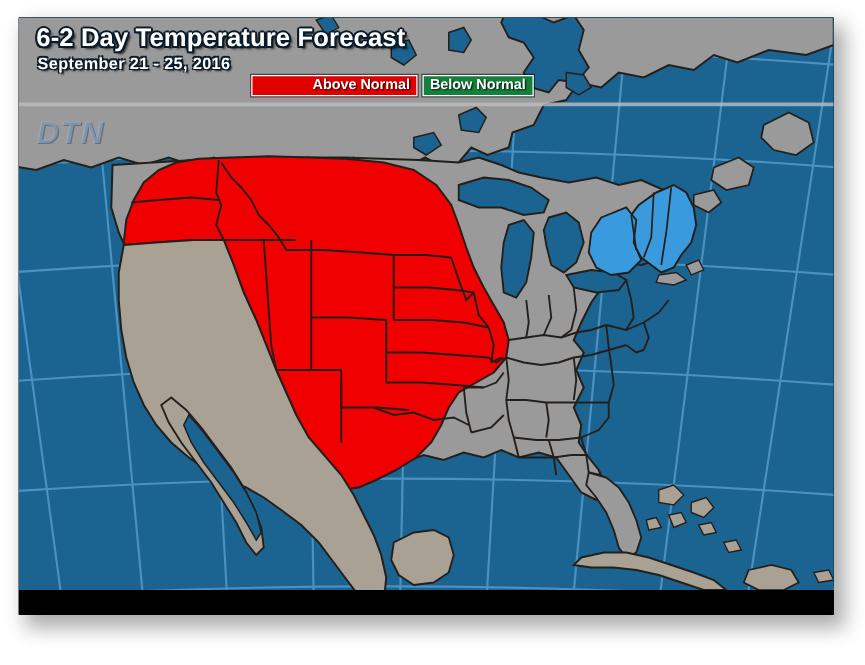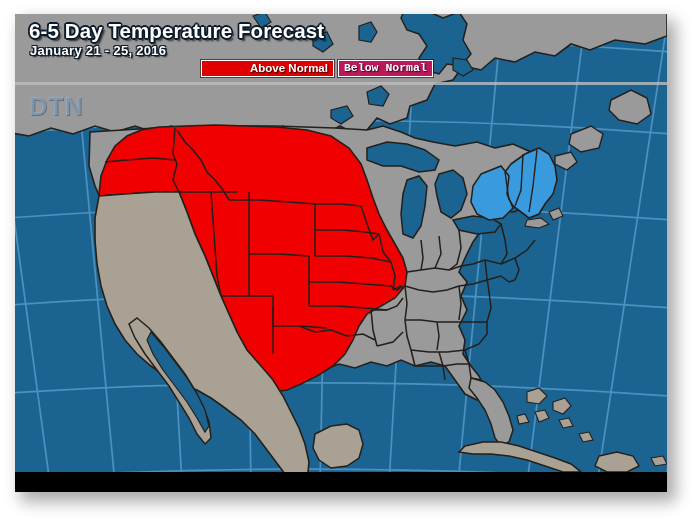--- a/index.html
+++ b/index.html
@@ -136,29 +136,30 @@
     font-weight: bold;
     color: #ffffff;
     padding: 1px 5px 2px 5px;
     border: 1.6px solid #ffffff;
     line-height: 12px;
     white-space: nowrap;
     text-shadow: 1px 1px 1.5px rgba(0,0,0,0.85);
     box-shadow: 0 0 0 1px rgba(0,0,0,0.55);
   }
   .legend-above { background: #e00000; padding-left: 48px; }
-  .legend-below { background: #be185d; font-family: Liberation Mono, monospace; }
+  .legend-below { background: #15803d; }
 
   
   #watermark {
     position: absolute;
     left: 14px;
     top: 78px;
     font-size: 25px;
     font-weight: bold;
+    font-style: italic;
     letter-spacing: 1px;
     color: rgba(150,180,205,0.55);
     text-shadow: 1px 1px 0 rgba(20,50,80,0.4);
     pointer-events: none;
     user-select: none;
   }
 
   
   #bottom-bar {
     position: absolute;
@@ -440,22 +441,22 @@
 
           <g fill="#9a9a9a" stroke="#241f1a" stroke-width="1.1">
             <path d="M 512 206 L 526 204 L 534 210 L 524 214 L 510 212 Z"></path>
             <path d="M 534 198 L 544 194 L 548 202 L 538 206 Z"></path>
           </g>
 
         </g>
       </svg>
 
       <div id="header">
-        <div id="title">6-5 Day Temperature Forecast</div>
-        <div id="subtitle">January 21 - 25, 2016</div>
+        <div id="title">6-2 Day Temperature Forecast</div>
+        <div id="subtitle">September 21 - 25, 2016</div>
       </div>
 
       <div id="divider"></div>
 
       <div id="legend">
         <span class="legend-badge legend-above">Above Normal</span>
         <span class="legend-badge legend-below">Below Normal</span>
       </div>
 
       <div id="watermark">DTN</div>

